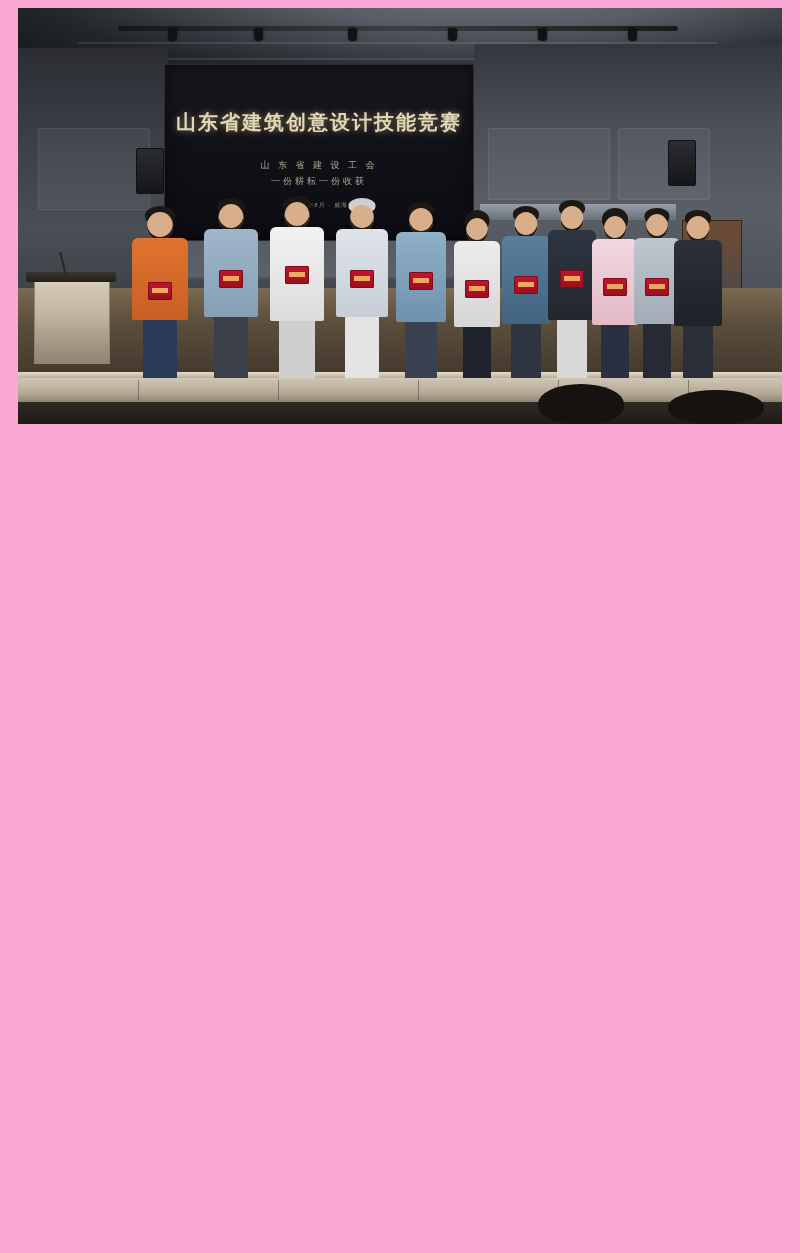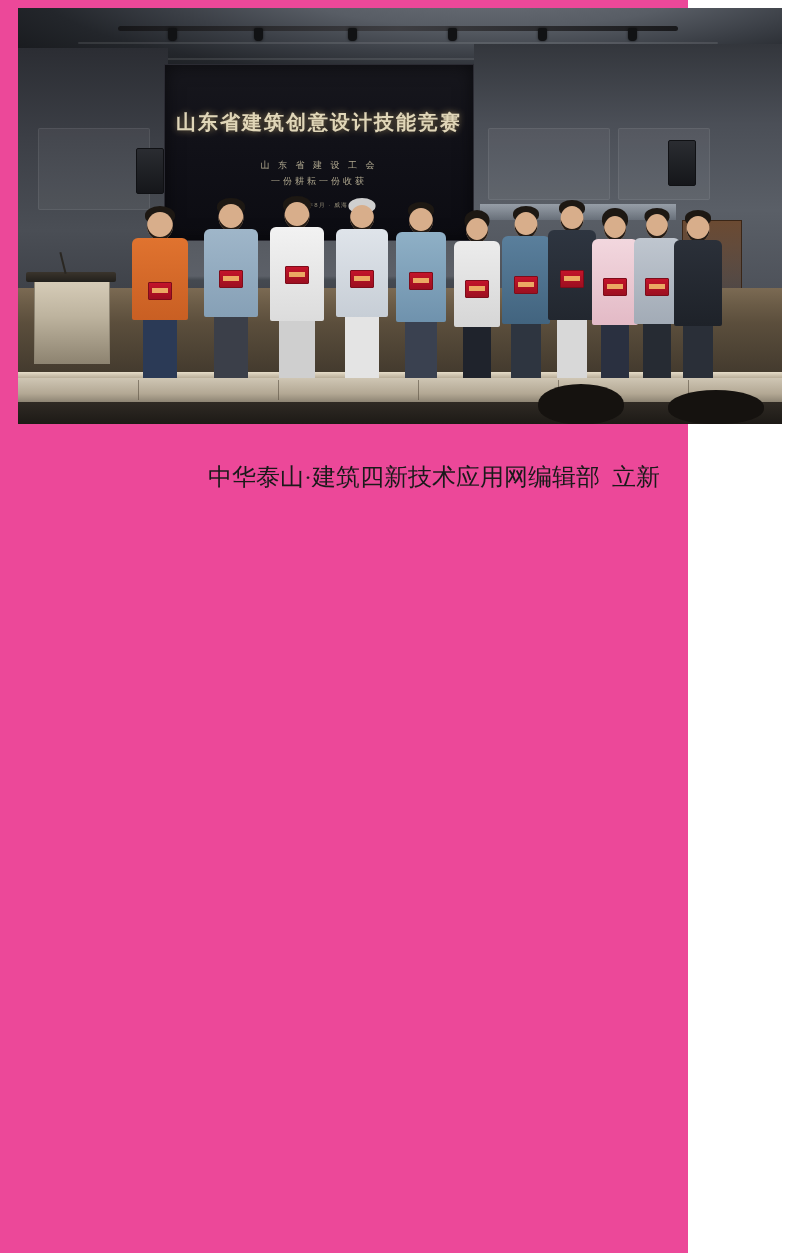--- a/index.html
+++ b/index.html
@@ -9,24 +9,24 @@
   }
   body {
     width: 800px;
     height: 1253px;
     font-family: "Liberation Serif", "DejaVu Serif", serif;
     color: #000000;
     overflow: hidden;
     position: relative;
   }
   .page {
-    width: 688px;
+    width: 800px;
     height: 1253px;
     position: relative;
-    background: #ec4899;
+    background: #f9a8d4;
   }
 
   
   .photo-wrap {
     position: absolute;
     left: 18px;
     top: 8px;
     width: 764px;
     height: 416px;
     overflow: hidden;
@@ -415,16 +415,15 @@
         <div class="legs" style="bottom:0; width:30px; height:52px; background:#2a2f38;"></div>
         <div class="torso" style="top:30px; height:86px; background:linear-gradient(180deg,#2b3039,#1e2229);"></div>
       </div>
 
       <div class="audience-head" style="left:520px; width:86px; height:40px;"></div>
       <div class="audience-head" style="left:650px; width:96px; height:34px;"></div>
     </div>
   </div>
 
   <div class="body-text">
-    <p class="sign">中华泰山·建筑四新技术应用网编辑部  立新</p>
   </div>
 
 </div>
 
 </body></html>

